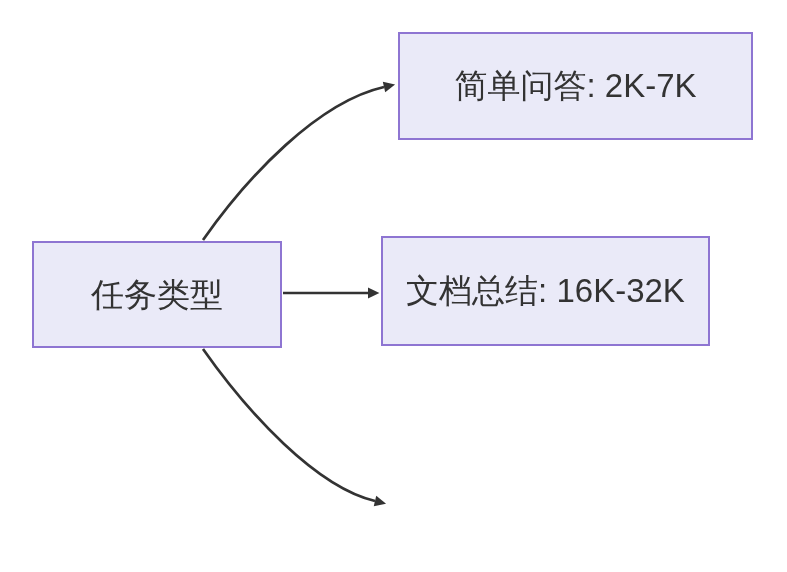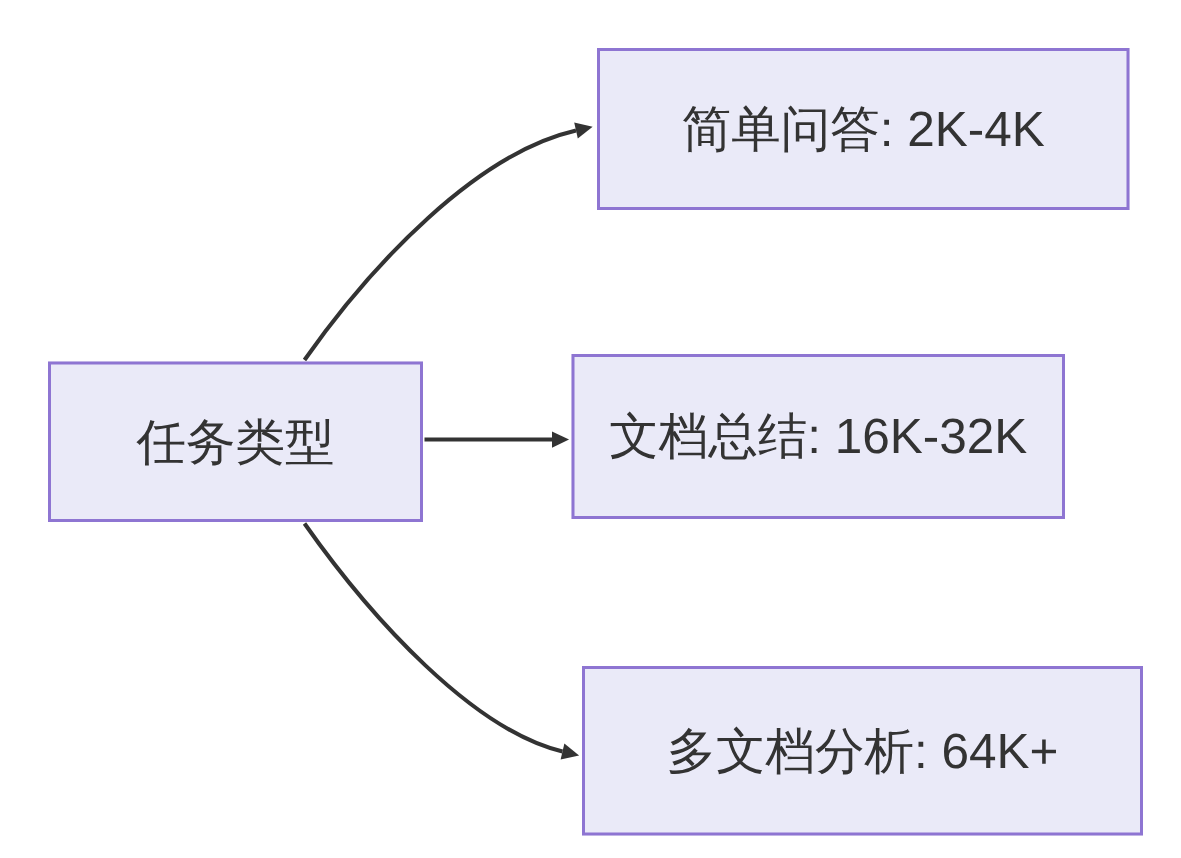--- a/index.html
+++ b/index.html
@@ -64,24 +64,21 @@
     <path class="edge" d="M203,240 C248,176 318,102 384,87" marker-end="url(#arrow)"></path>
     <path class="edge" d="M283,293 L368,293" marker-end="url(#arrow)"></path>
     <path class="edge" d="M203,349 C248,413 316,487 375,501" marker-end="url(#arrow)"></path>
   </svg>
 
   <div class="node node-root">
     <span>任务类型</span>
   </div>
 
   <div class="node node-a">
-    <span>简单问答: 2K-4K</span>
+    <span>简单问答: 2K-7K</span>
   </div>
 
   <div class="node node-b">
     <span>文档总结: 16K-32K</span>
   </div>
 
-  <div class="node node-c">
-    <span>多文档分析: 64K+</span>
-  </div>
 
 </div>
 
 </body></html>

